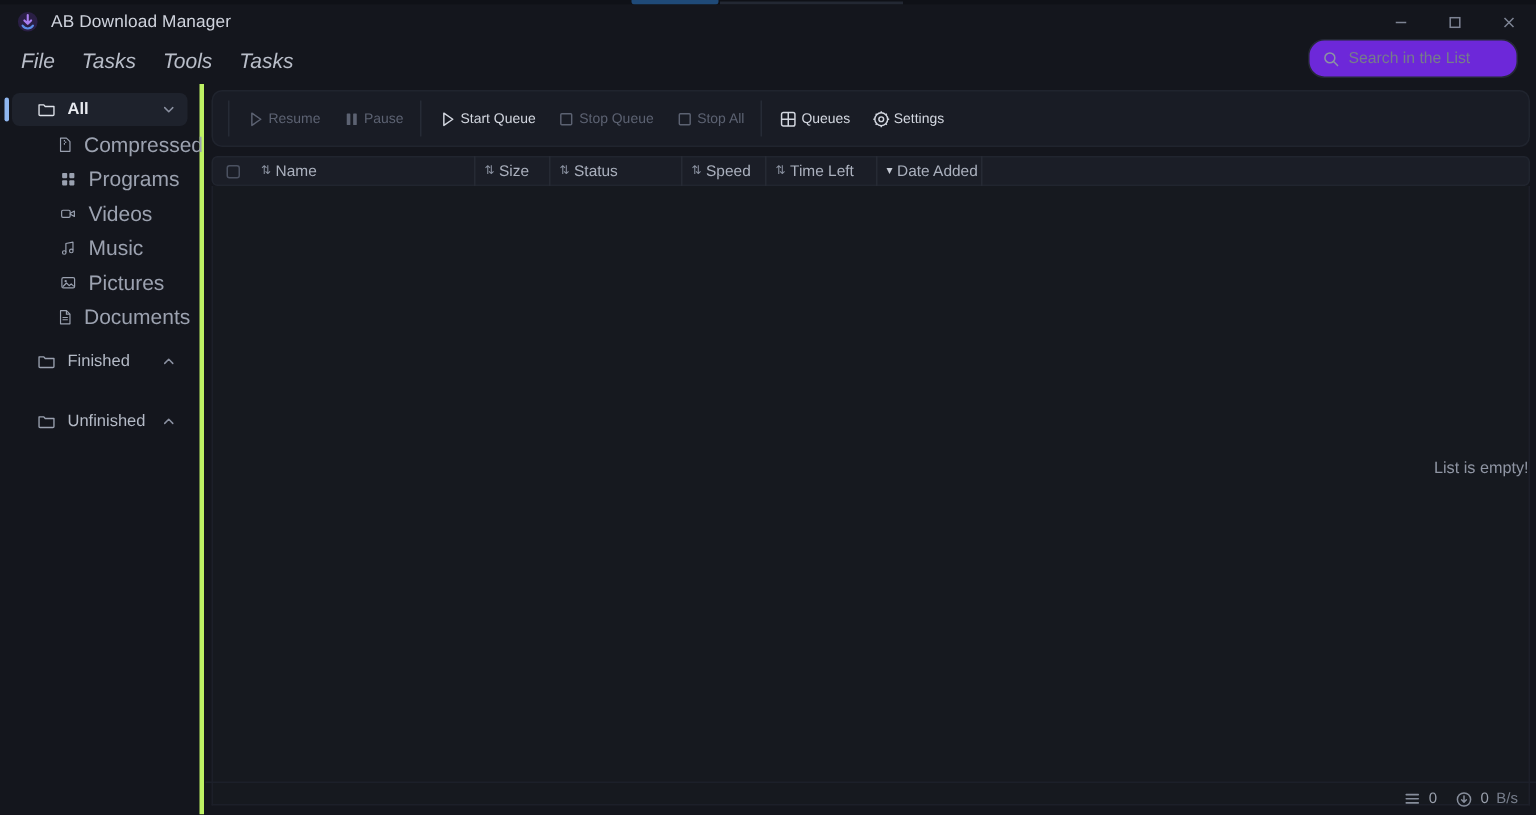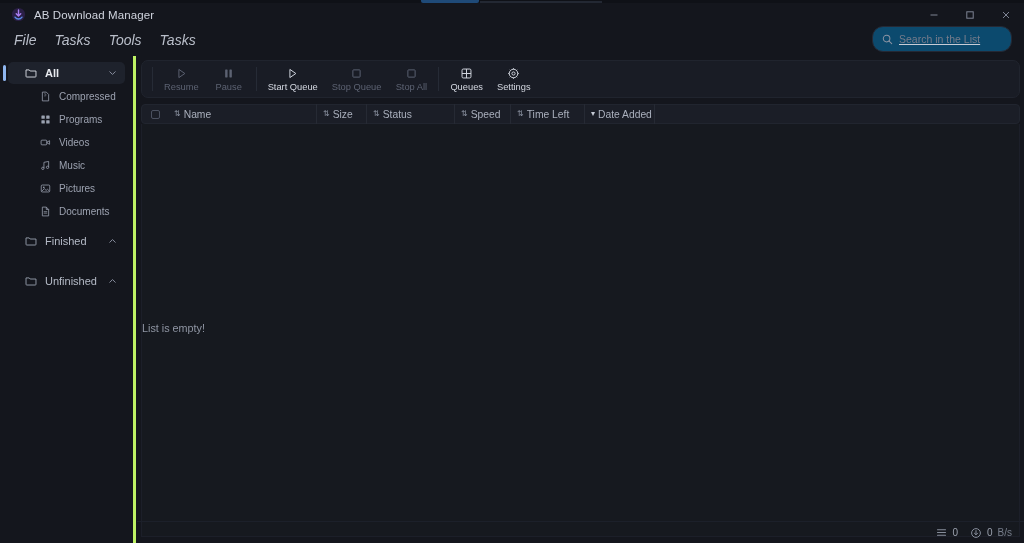--- a/index.html
+++ b/index.html
@@ -62,27 +62,26 @@
   }
   .menu-item {
     font-size: 14px; color: #b9bec9;
     padding: 3px 9px 3px 0; margin-right: 9px; font-style: italic;
   }
 
   
   .searchbox {
     position: absolute; right: 12px; top: 26px;
     width: 140px; height: 26px;
-    background: #0c4a6e;
+    background: #6d28d9;
     border: 1px solid #252935;
     border-radius: 11px;
     display: flex; align-items: center;
     padding: 0 9px;
     gap: 6px;
-    text-decoration: underline;
   }
   .searchbox .sicon { color: #8c93a3; display:flex; }
   .search-input {
     background: transparent; border: none; outline: none;
     color: #cdd2dc; font-size: 10.5px;
     font-family: "Liberation Sans", sans-serif;
     width: 104px; padding: 0;
   }
   .search-input::placeholder { color: #767c8b; }
 
@@ -97,21 +96,21 @@
   .side-row {
     position: relative;
     display: flex; align-items: center;
     height: 22px; margin: 0 8px 1px 8px;
     padding-left: 16px;
     border-radius: 5px;
     font-size: 11px;
     color: #b4bac6;
   }
   .side-row.group { padding-left: 16px; }
-  .side-row.sub { padding-left: 30px; color: #9ca2b0; font-size: 10px; }
+  .side-row.sub { padding-left: 30px; color: #9ca2b0; font-size: 14px; }
   .side-row.active {
     background: #1e222c;
     color: #e8eaef;
     font-weight: bold;
   }
   .side-accent {
     position: absolute; left: -5px; top: 3px;
     width: 3px; height: 16px; border-radius: 2px;
     background: #8fb6ef;
   }
@@ -152,21 +151,21 @@
   .grad-btn {
     width: 19px; height: 19px; border-radius: 6px;
     background: linear-gradient(135deg, #7f5bd8 0%, #9d6ae8 50%, #6f63df 100%);
     display: flex; align-items: center; justify-content: center;
     color: #efe9ff;
   }
   .tb-sep {
     width: 1px; height: 24px; background: #262b36; margin: 0 4px;
   }
   .tb-btn {
-    display: flex; flex-direction: column; align-items: center; justify-content: center;
+    display: flex; flex-direction: row; align-items: center; justify-content: center;
     min-width: 46px; height: 34px; padding: 0 7px; gap: 2px;
     border-radius: 5px;
   }
   .tb-btn .tico { display: flex; align-items: center; justify-content: center; height: 14px; }
   .tb-btn .tlabel { font-size: 9.3px; white-space: nowrap; }
   .tb-btn.enabled { color: #d3d7e0; }
   .tb-btn.disabled { color: #5c6272; }
 
   
   .listhead {
@@ -198,22 +197,22 @@
   .listbody {
     position: relative;
     margin: 0 4px;
     height: 413px;
     background: #16191f;
     border-left: 1px solid #1c1f29;
     border-right: 1px solid #1c1f29;
     border-bottom: 1px solid #1c1f29;
   }
   .empty {
-    position: absolute; left: 0; right: 0; top: 198px;
-    text-align: left;
+    position: absolute; left: 0; right: 0; top: 182px;
+    text-align: right;
     font-size: 10.8px; color: #8f95a3;
   }
 
   
   .statusbar {
     position: absolute; bottom: 0; left: 0; width: 887px; height: 22px;
     display: flex; align-items: center; justify-content: flex-end;
     padding-right: 12px; gap: 6px;
     font-size: 10px; color: #9ba1ae;
     border-top: 1px solid #1c202a;

